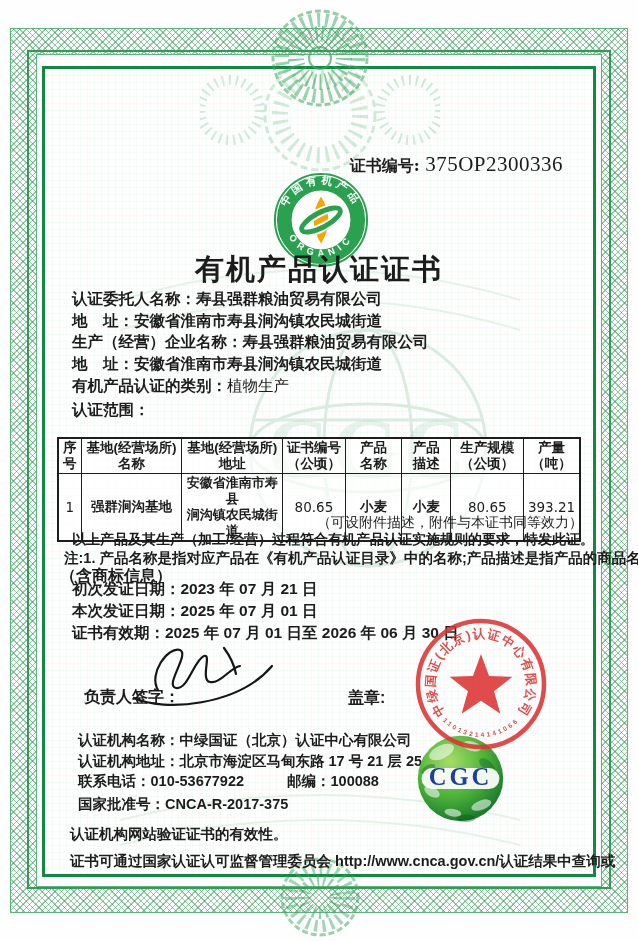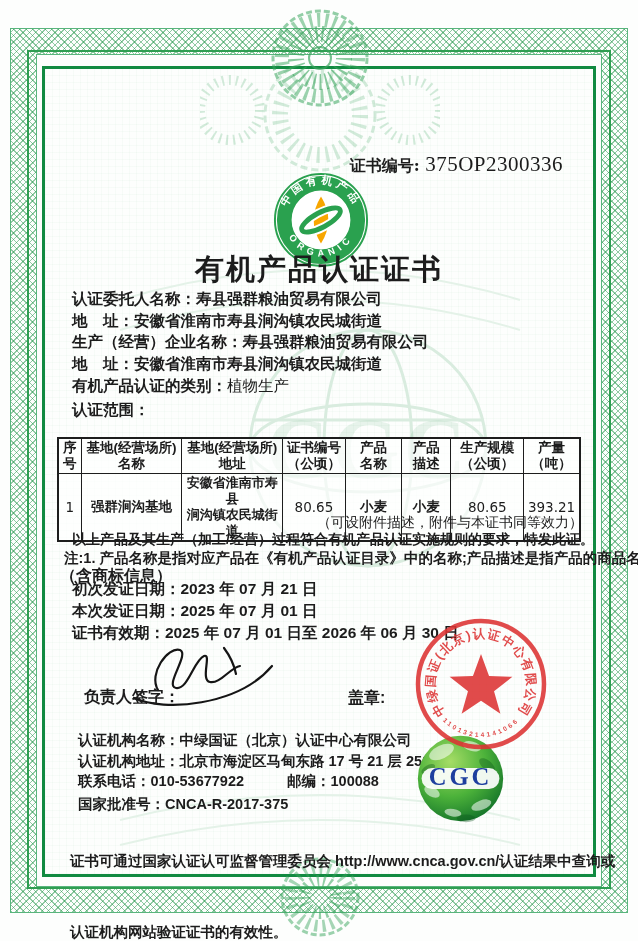--- a/index.html
+++ b/index.html
@@ -258,15 +258,15 @@
     <polygon fill="#dd3333" transform="translate(70,73)" points="0,-33 8.05,-11.08 31.39,-10.2 13.03,4.23 19.4,26.7 0,13.7 -19.4,26.7 -13.03,4.23 -31.39,-10.2 -8.05,-11.08"></polygon>
     <text font-size="12.5" font-weight="bold" fill="#dd3333" letter-spacing="1.5">
       <textPath href="#sealArc" startOffset="50%" text-anchor="middle">中绿国证(北京)认证中心有限公司</textPath>
     </text>
     <text font-size="6.5" font-weight="bold" fill="#dd3333" letter-spacing="2.5">
       <textPath href="#sealSerialArc" startOffset="50%" text-anchor="middle">11013214141066</textPath>
     </text>
   </svg>
 
   <div class="abs footer-line" style="top:832px;">证书可通过国家认证认可监督管理委员会  http://www.cnca.gov.cn/认证结果中查询或</div>
-  <div class="abs footer-line" style="top:903px;text-align:right;">认证机构网站验证证书的有效性。</div>
+  <div class="abs footer-line" style="top:805px;text-align:right;">认证机构网站验证证书的有效性。</div>
 
 </div>
 
 </body></html>

